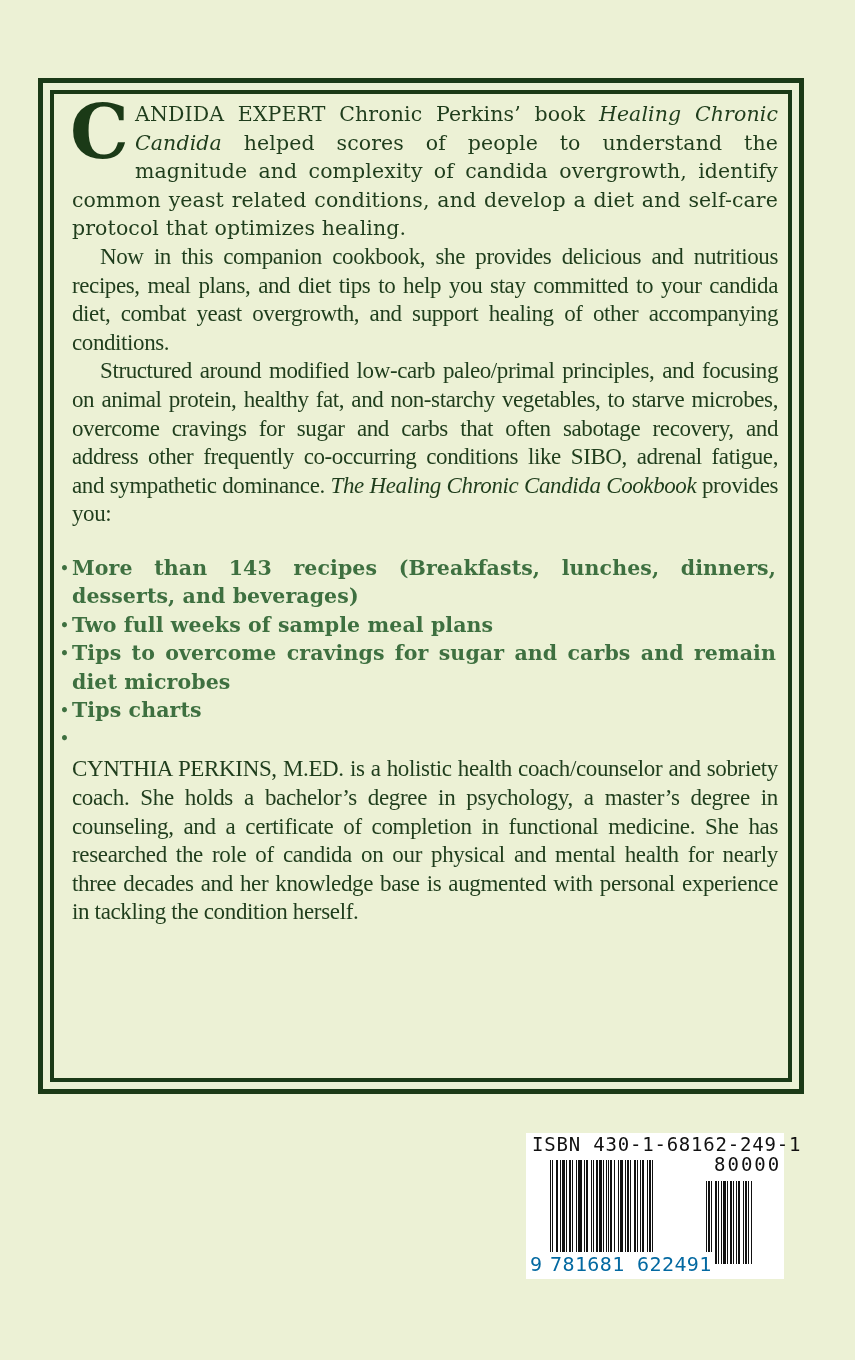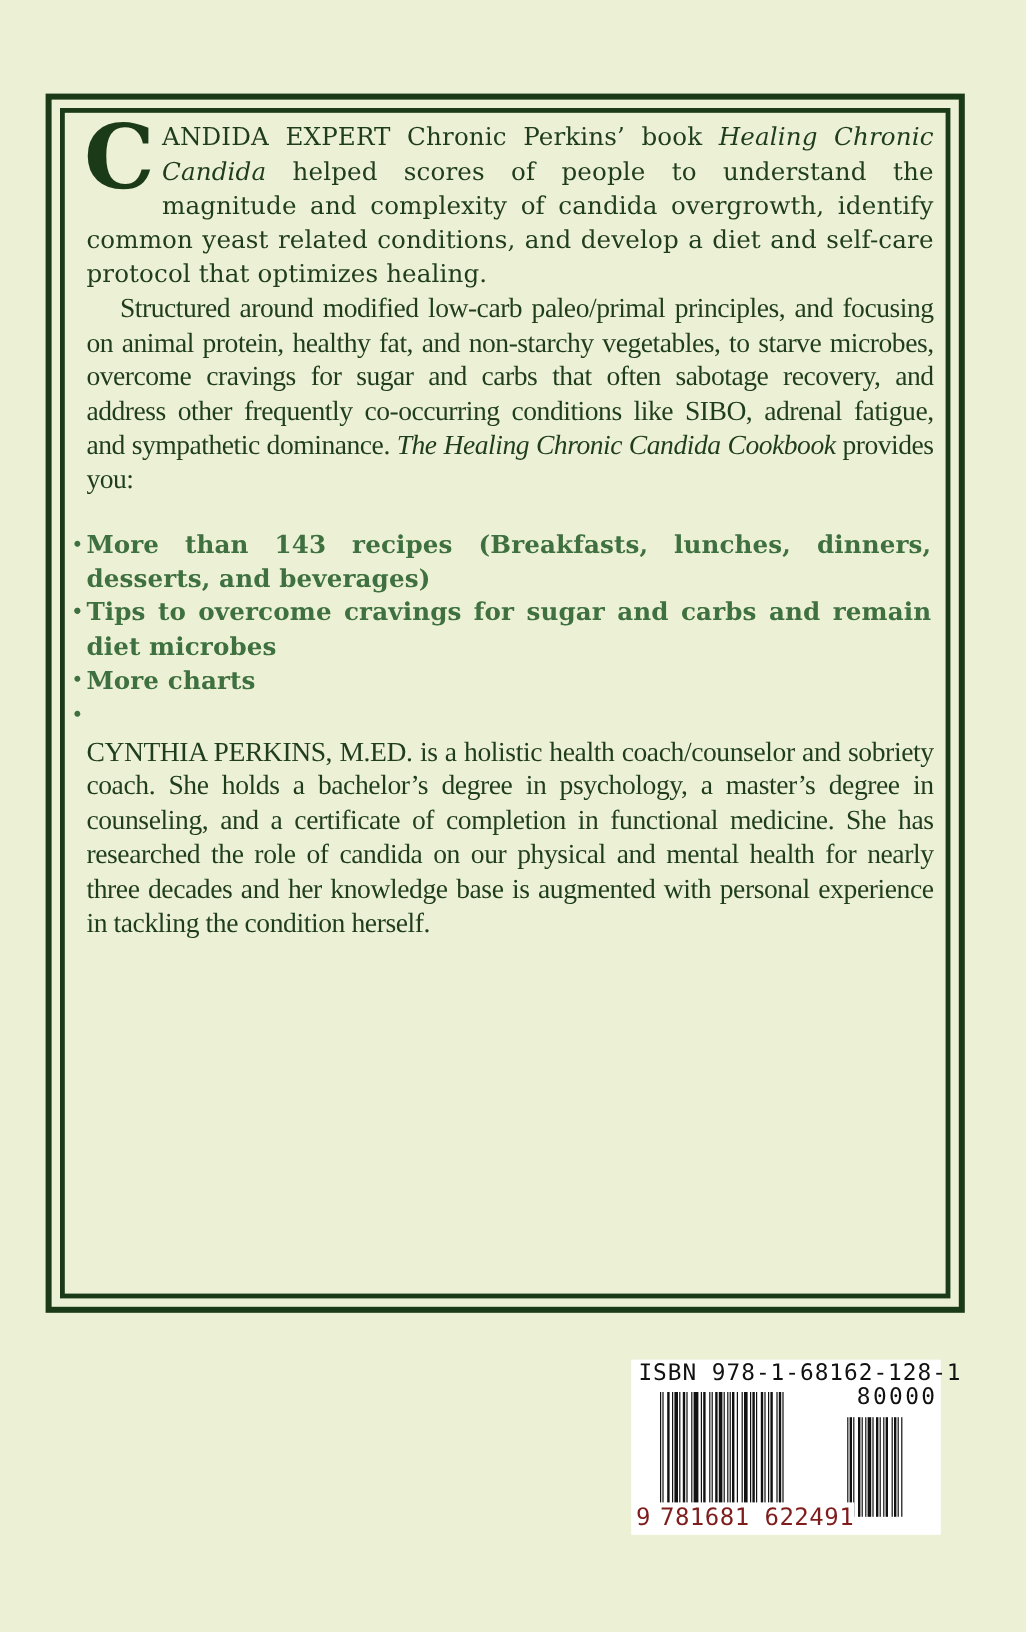--- a/index.html
+++ b/index.html
@@ -150,59 +150,60 @@
       height: 100%;
       flex: none;
     }
     .gap { flex: none; height: 100%; }
     .ean-text {
       position: absolute;
       left: 4px;
       top: 119px;
       font-family: "DejaVu Sans Mono", monospace;
       font-size: 20px;
-      color: #7f1d1d;
+      color: #0369a1;
       background: #fff;
       white-space: nowrap;
       letter-spacing: 0.4px;
     }
     .ean-first {
       display: inline-block;
       width: 20px;
     }
   </style>
 </head>
 <body>
 
 <div class="outer-frame"></div>
 <div class="inner-frame"></div>
 
 <div class="content">
   <p class="dropcap-para">
     <span class="dropcap">C</span><span>ANDIDA EXPERT Chronic Perkins’ book </span><em>Healing Chronic Candida</em><span> helped scores of people to understand the magnitude and complexity of candida overgrowth, identify common yeast related conditions, and develop a diet and self-care protocol that optimizes healing.</span>
   </p>
+  <p class="indent narrow">Now in this companion cookbook, she provides delicious and nutritious recipes, meal plans, and diet tips to help you stay committed to your candida diet, combat yeast overgrowth, and support healing of other accompanying conditions.</p>
   <p class="indent narrow">
     <span>Structured around modified low-carb paleo/primal principles, and focusing on animal protein, healthy fat, and non-starchy vegetables, to starve microbes, overcome cravings for sugar and carbs that often sabotage recovery, and address other frequently co-occurring conditions like SIBO, adrenal fatigue, and sympathetic dominance. </span><em>The Healing Chronic Candida Cookbook</em><span> provides you:</span>
   </p>
 
   <ul class="bullets">
     <li><span class="bullet">•</span><span>More than 143 recipes (Breakfasts, lunches, dinners, desserts, and beverages)</span></li>
-    <li><span class="bullet">•</span></li>
+    <li><span class="bullet">•</span><span>Two full weeks of sample meal plans</span></li>
     <li><span class="bullet">•</span><span>Tips to overcome cravings for sugar and carbs and remain diet microbes</span></li>
-    <li><span class="bullet">•</span><span>More charts</span></li>
+    <li><span class="bullet">•</span><span>Tips charts</span></li>
     <li><span class="bullet">•</span></li>
   </ul>
 
   <p class="bio">
     <span class="bio-name">CYNTHIA PERKINS, M.ED.</span><span> is a holistic health coach/counselor and sobriety coach. She holds a bachelor’s degree in psychology, a master’s degree in counseling, and a certificate of completion in functional medicine. She has researched the role of candida on our physical and mental health for nearly three decades and her knowledge base is augmented with personal experience in tackling the condition herself.</span>
   </p>
 </div>
 
 <div class="barcode-box">
-  <div class="isbn-text">ISBN 978-1-68162-128-1</div>
+  <div class="isbn-text">ISBN 430-1-68162-249-1</div>
   <div class="price-code">80000</div>
   <div class="bars-main" id="bars-main">
       <div class="bar" style="width: 1px;"></div>
       <div class="gap" style="width: 1px;"></div>
       <div class="bar" style="width: 1px;"></div>
       <div class="gap" style="width: 3px;"></div>
       <div class="bar" style="width: 2px;"></div>
       <div class="gap" style="width: 2px;"></div>
       <div class="bar" style="width: 1px;"></div>
       <div class="gap" style="width: 1px;"></div>

